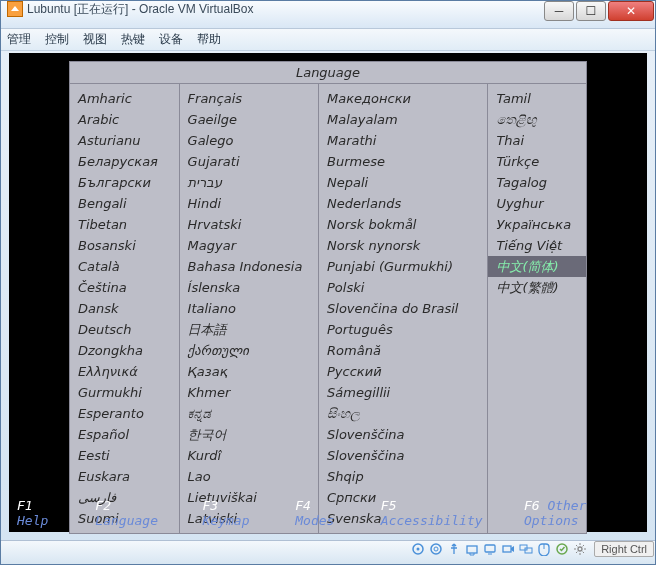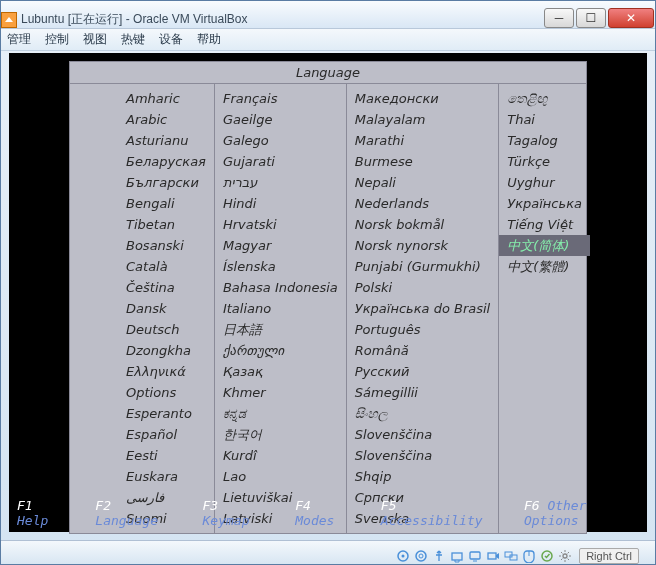--- a/index.html
+++ b/index.html
@@ -1,43 +1,43 @@
 <!DOCTYPE html>
 <html><head>
 <meta charset="utf-8">
 <style>
 * { box-sizing: border-box; margin: 0; padding: 0; }
 body { font-family: "Microsoft YaHei", Arial, sans-serif; font-size: 12px; background: #fff; }
 .window { width: 656px; height: 565px; background: linear-gradient(#e8f0f8, #d4e4f2); border: 1px solid #5a7ca3; position: relative; }
-.titlebar { height: 28px; background: linear-gradient(#f8fbfe, #d9e7f5); display: flex; align-items: flex-end; border-bottom: 1px solid #b8c8da; }
+.titlebar { height: 28px; background: linear-gradient(#f8fbfe, #d9e7f5); display: flex; align-items: flex-start; padding-left: 6px; border-bottom: 1px solid #b8c8da; }
 .titlebar-icon { width: 16px; height: 16px; background: #f9a03f; border: 1px solid #c06800; margin-right: 4px; display: flex; align-items: center; justify-content: center; }
 .titlebar-icon svg { width: 10px; height: 10px; }
 .titlebar-text { color: #3a4a5a; font-size: 12px; flex: 1; }
 .win-btns { display: flex; margin-left: auto; }
 .win-btn { width: 30px; height: 20px; margin: 0 1px; border: 1px solid #888; background: linear-gradient(#f8f8f8, #d8d8d8); display: flex; align-items: center; justify-content: center; font-size: 12px; color: #333; border-radius: 3px; cursor: pointer; }
 .win-btn-close { width: 46px; background: linear-gradient(#f08080, #d04030); color: #fff; border-color: #a03020; }
 .menubar { height: 22px; display: flex; align-items: center; padding: 0 6px; gap: 14px; background: linear-gradient(#f4f8fc, #e0ecf6); border-bottom: 1px solid #c0d0e0; }
 .menubar span { color: #2a3a4a; cursor: pointer; }
 .vm-screen { position: absolute; top: 52px; left: 8px; right: 8px; bottom: 32px; background: #000; padding: 8px 0; font-style: italic; }
 .lang-box { margin: 0 auto; width: 518px; background: #bdbec8; border: 1px solid #8a8a98; }
 .lang-header { text-align: center; border-bottom: 1px solid #8a8a98; padding: 3px; font-family: "DejaVu Sans", sans-serif; color: #2a2a2a; font-size: 13px; }
-.lang-grid { display: flex; padding-left: 48px; }
+.lang-grid { display: flex; }
 .lang-col { border-right: 1px solid #8a8a98; padding: 4px 0; }
 .lang-col:last-child { border-right: none; }
 .lang-col:nth-child(1) { width: 110px; }
 .lang-col:nth-child(2) { width: 140px; }
 .lang-col:nth-child(3) { width: 170px; }
 .lang-col:nth-child(4) { width: 98px; }
 .lang-item { padding: 1px 8px; font-family: "DejaVu Sans", "Noto Sans", sans-serif; font-size: 13px; color: #2a2a2a; line-height: 19px; white-space: nowrap; overflow: hidden; cursor: pointer; }
 .lang-item.selected { background: #6a6a78; color: #86efac; }
 .fkeys { position: absolute; bottom: 4px; left: 8px; right: 8px; display: flex; gap: 28px; font-family: monospace; font-size: 13px; }
 .fkey { color: #ccc; }
 .fkey b { color: #fff; font-weight: normal; }
 .fkey span { color: #6a8ad8; }
-.statusbar { position: absolute; bottom: 0; left: 0; right: 0; height: 24px; background: linear-gradient(#f4f8fc, #d8e6f2); border-top: 1px solid #b0c0d4; display: flex; align-items: flex-end; justify-content: flex-end; padding: 0 16px; gap: 2px; }
+.statusbar { position: absolute; bottom: 0; left: 0; right: 0; height: 24px; background: linear-gradient(#f4f8fc, #d8e6f2); border-top: 1px solid #b0c0d4; display: flex; align-items: flex-start; justify-content: flex-end; padding: 0 1px; gap: 2px; }
 .status-icon { width: 16px; height: 16px; display: flex; align-items: center; justify-content: center; cursor: pointer; }
 .status-icon svg { width: 14px; height: 14px; }
 .host-key { border: 1px solid #aaa; padding: 1px 6px; font-size: 11px; color: #555; margin-left: 4px; border-radius: 2px; background: #f0f0f0; }
 </style>
 </head>
 <body>
 
 <div class="window">
 
   <div class="titlebar">
@@ -75,39 +75,39 @@
             <div class="lang-item">Български</div>
             <div class="lang-item">Bengali</div>
             <div class="lang-item">Tibetan</div>
             <div class="lang-item">Bosanski</div>
             <div class="lang-item">Català</div>
             <div class="lang-item">Čeština</div>
             <div class="lang-item">Dansk</div>
             <div class="lang-item">Deutsch</div>
             <div class="lang-item">Dzongkha</div>
             <div class="lang-item">Ελληνικά</div>
-            <div class="lang-item">Options</div>
+            <div class="lang-item">Gurmukhi</div>
             <div class="lang-item">Esperanto</div>
             <div class="lang-item">Español</div>
             <div class="lang-item">Eesti</div>
             <div class="lang-item">Euskara</div>
             <div class="lang-item">فارسی</div>
             <div class="lang-item">Suomi</div>
           </div>
           <div class="lang-col">
             <div class="lang-item">Français</div>
             <div class="lang-item">Gaeilge</div>
             <div class="lang-item">Galego</div>
             <div class="lang-item">Gujarati</div>
             <div class="lang-item">עברית</div>
             <div class="lang-item">Hindi</div>
             <div class="lang-item">Hrvatski</div>
             <div class="lang-item">Magyar</div>
+            <div class="lang-item">Bahasa Indonesia</div>
             <div class="lang-item">Íslenska</div>
-            <div class="lang-item">Bahasa Indonesia</div>
             <div class="lang-item">Italiano</div>
             <div class="lang-item">日本語</div>
             <div class="lang-item">ქართული</div>
             <div class="lang-item">Қазақ</div>
             <div class="lang-item">Khmer</div>
             <div class="lang-item">ಕನ್ನಡ</div>
             <div class="lang-item">한국어</div>
             <div class="lang-item">Kurdî</div>
             <div class="lang-item">Lao</div>
             <div class="lang-item">Lietuviškai</div>
@@ -117,37 +117,38 @@
             <div class="lang-item">Македонски</div>
             <div class="lang-item">Malayalam</div>
             <div class="lang-item">Marathi</div>
             <div class="lang-item">Burmese</div>
             <div class="lang-item">Nepali</div>
             <div class="lang-item">Nederlands</div>
             <div class="lang-item">Norsk bokmål</div>
             <div class="lang-item">Norsk nynorsk</div>
             <div class="lang-item">Punjabi (Gurmukhi)</div>
             <div class="lang-item">Polski</div>
-            <div class="lang-item">Українська do Brasil</div>
+            <div class="lang-item">Slovenčina do Brasil</div>
             <div class="lang-item">Português</div>
             <div class="lang-item">Română</div>
             <div class="lang-item">Русский</div>
             <div class="lang-item">Sámegillii</div>
             <div class="lang-item">සිංහල</div>
             <div class="lang-item">Slovenščina</div>
             <div class="lang-item">Slovenščina</div>
             <div class="lang-item">Shqip</div>
             <div class="lang-item">Српски</div>
             <div class="lang-item">Svenska</div>
           </div>
           <div class="lang-col">
+            <div class="lang-item">Tamil</div>
             <div class="lang-item">තෙළිඟු</div>
             <div class="lang-item">Thai</div>
+            <div class="lang-item">Türkçe</div>
             <div class="lang-item">Tagalog</div>
-            <div class="lang-item">Türkçe</div>
             <div class="lang-item">Uyghur</div>
             <div class="lang-item">Українська</div>
             <div class="lang-item">Tiếng Việt</div>
             <div class="lang-item selected">中文(简体)</div>
             <div class="lang-item">中文(繁體)</div>
           </div>
         </div>
     </div>
     <div class="fkeys" id="fkeys">
         <div class="fkey"><b>F1</b> <span>Help</span></div>

